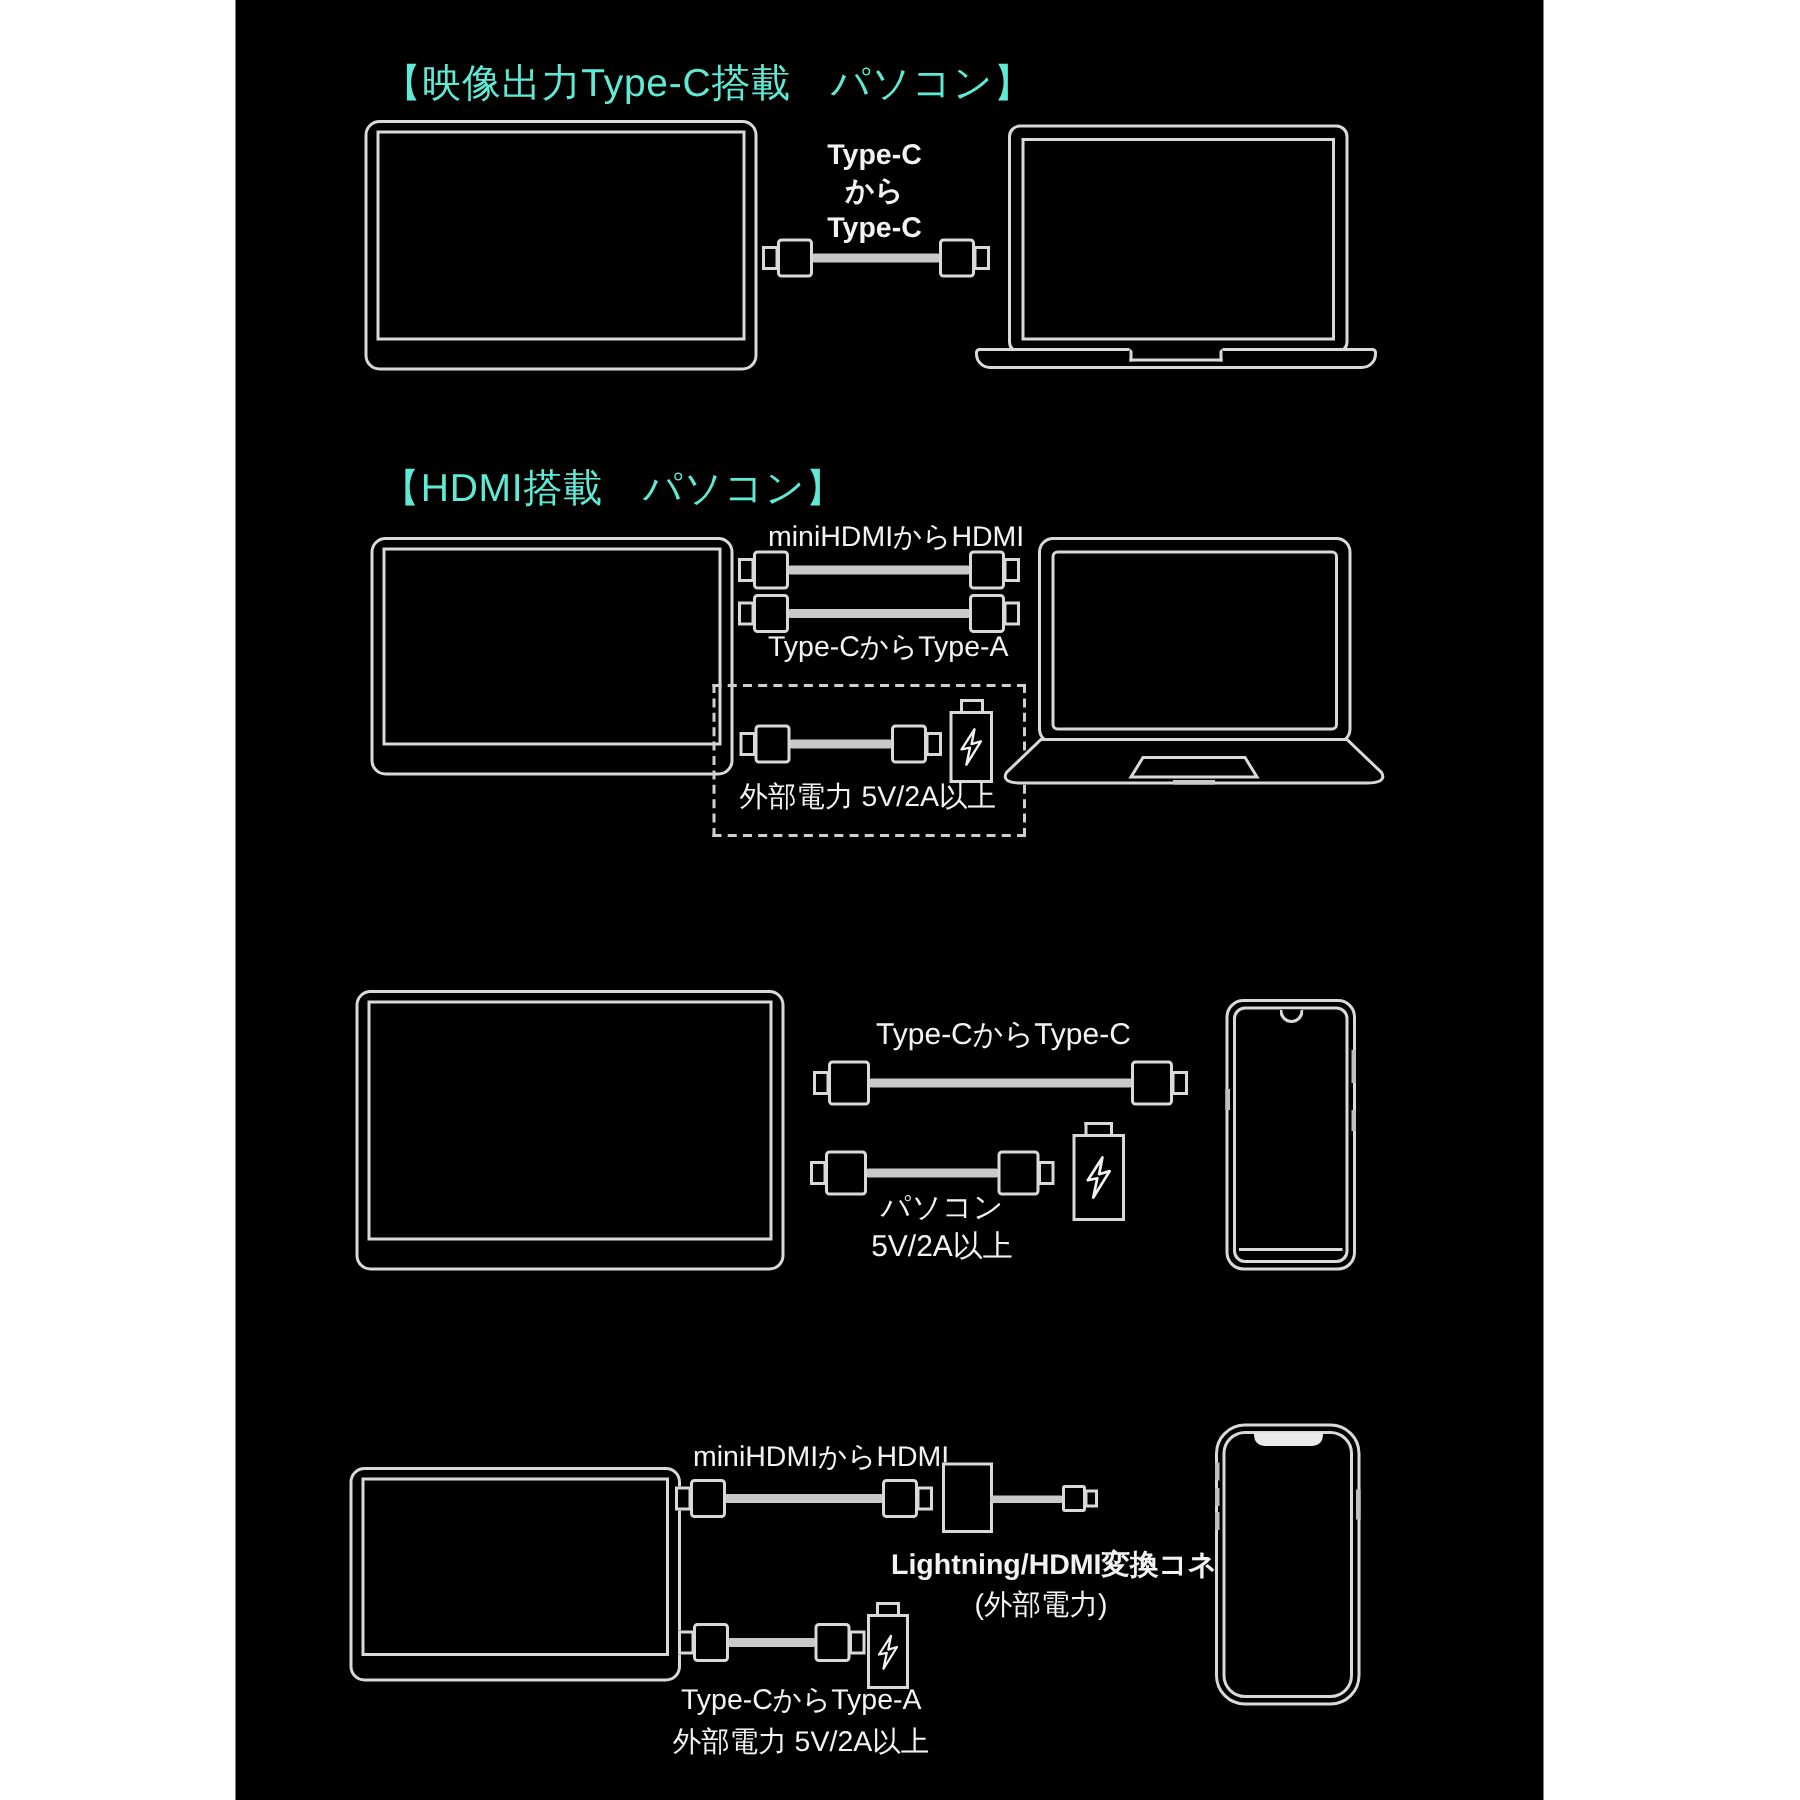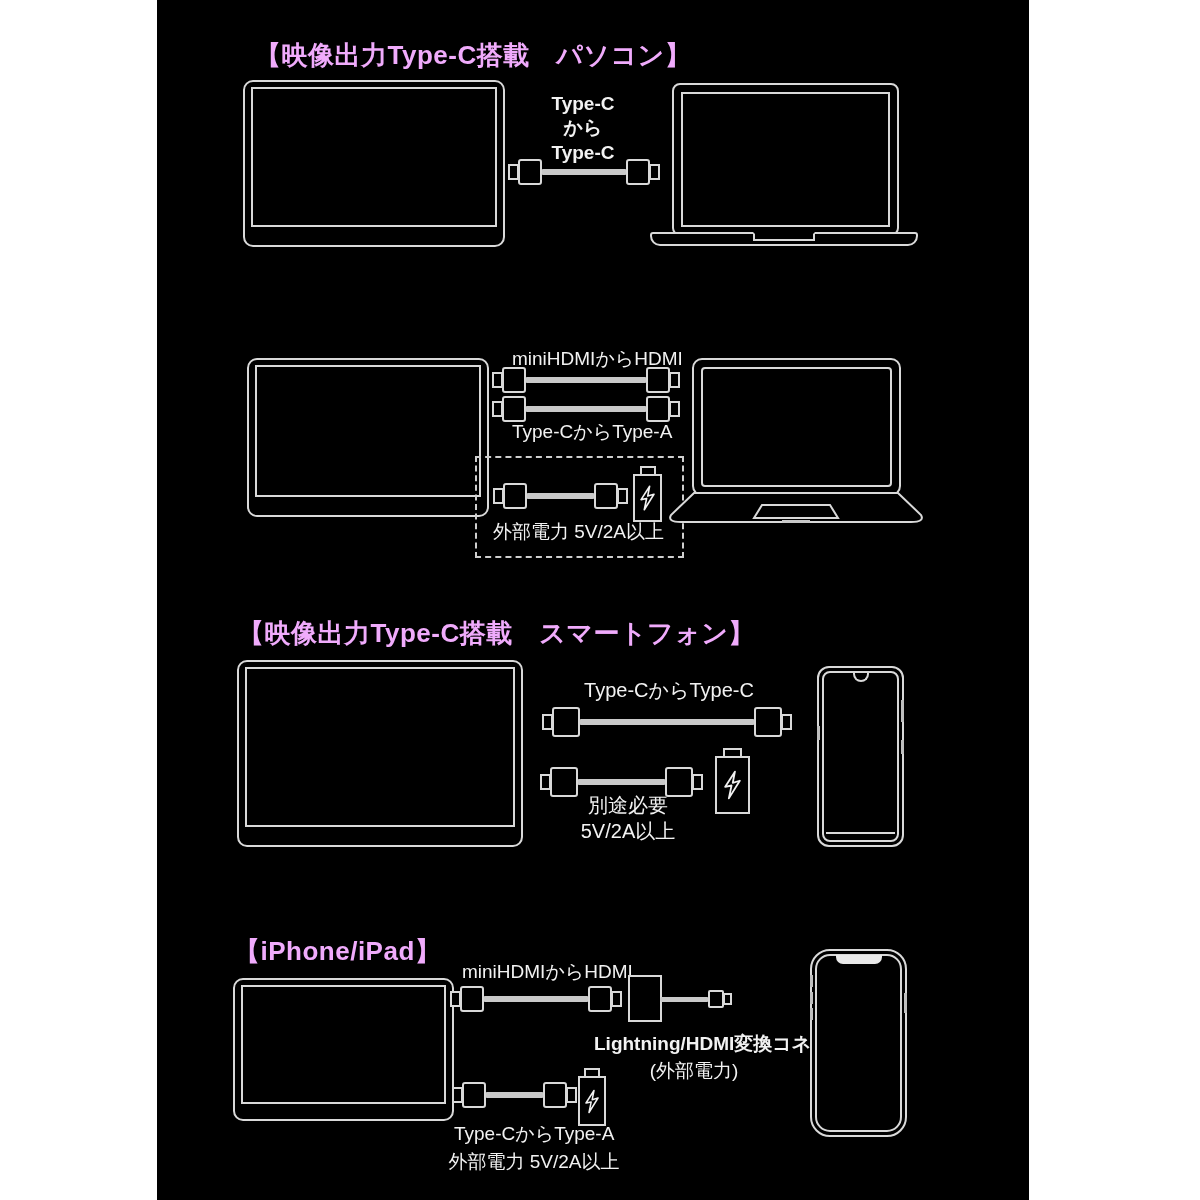--- a/index.html
+++ b/index.html
@@ -7,21 +7,21 @@
     width:1200px;height:1200px;position:relative;background:#ffffff;
     font-family:"Liberation Sans","DejaVu Sans",sans-serif;
     -webkit-font-smoothing:antialiased;
   }
   .canvas{
     position:absolute;left:157px;top:0;width:872px;height:1200px;
     background:#000;overflow:hidden;color:#f5f5f5;
   }
   .abs{position:absolute;}
   .title{
-    font-size:26px;font-weight:700;color:#f0abfc;white-space:nowrap;letter-spacing:0.5px;
+    font-size:26px;font-weight:400;color:#5eead4;white-space:nowrap;letter-spacing:0.5px;
   }
   .lbl{
     font-size:19px;color:#f2f2f2;text-align:center;white-space:nowrap;line-height:1.28;
   }
   .lbl-lg{font-size:20px;}
   
   .monitor{
     border:2px solid #d9d9d9;border-radius:10px;background:#000;position:absolute;
   }
   .monitor .screen{
@@ -86,20 +86,21 @@
     <div class="tab"></div>
   </div>
 
   <div class="lap-lid" style="left:515px;top:83px;width:223px;height:149px;">
     <div class="screen"></div>
   </div>
   <div class="lap-base" style="left:493px;top:232px;width:264px;">
     <div class="notch"></div>
   </div>
 
+  <div class="abs title" style="left:97px;top:308px;">【HDMI搭載　パソコン】</div>
 
   <div class="monitor" style="left:90px;top:358px;width:238px;height:155px;">
     <div class="screen"></div>
   </div>
 
   <div class="abs lbl" style="left:355px;top:347px;width:160px;">miniHDMIからHDMI</div>
 
   <div class="cable" style="left:335px;top:367px;width:188px;">
     <div class="tab"></div>
     <div class="plug"></div>
@@ -141,21 +142,20 @@
 
   <div class="lap-lid" style="left:535px;top:358px;width:205px;height:134px;border-radius:10px;">
     <div class="screen" style="border-radius:4px;"></div>
   </div>
   <svg class="abs" style="left:508px;top:492px;" width="262" height="33" viewBox="0 0 262 33">
     <path d="M29 1 H233 L256 23 Q260 30 246 30 H16 Q2 30 6 23 Z" fill="#000" stroke="#d9d9d9" stroke-width="2"></path>
     <path d="M97 13 H165 L173 26 H89 Z" fill="none" stroke="#d9d9d9" stroke-width="2"></path>
     <rect x="117" y="28" width="28" height="3" fill="#c9c9c9"></rect>
   </svg>
 
-  <div class="abs title" style="left:81px;top:616px;">【映像出力Type-C搭載　スマートフォン】</div>
 
   <div class="monitor" style="left:80px;top:660px;width:282px;height:183px;">
     <div class="screen"></div>
   </div>
 
   <div class="abs lbl lbl-lg" style="left:422px;top:678px;width:180px;">Type-CからType-C</div>
 
   <div class="cable" style="left:385px;top:707px;width:250px;">
     <div class="tab"></div>
     <div class="plug" style="width:24px;height:26px;"></div>
@@ -175,34 +175,33 @@
   <div class="battery" style="left:558px;top:748px;width:35px;">
     <div class="cap" style="width:15px;"></div>
     <div class="body" style="height:54px;">
       <svg width="17" height="30" viewBox="0 0 14 24">
         <polygon points="9,1 1,13.5 6.2,12.4 4,23 13,8.5 7.2,10.2" fill="none" stroke="#f2f2f2" stroke-width="1.5" stroke-linejoin="round"></polygon>
       </svg>
     </div>
   </div>
 
   <div class="abs lbl lbl-lg" style="left:391px;top:793px;width:160px;">
-    <div>別途必要</div>
+    <div>パソコン</div>
     <div>5V/2A以上</div>
   </div>
 
   <div class="phone" style="left:660px;top:666px;width:83px;height:177px;border-radius:12px;">
     <div class="pscreen" style="left:3px;right:3px;top:3px;bottom:3px;border-radius:8px;"></div>
     <div class="abs" style="left:50%;transform:translateX(-50%);top:5px;width:12px;height:7px;border:2px solid #d9d9d9;border-top:none;border-radius:0 0 10px 10px;background:#000;"></div>
     <div class="abs" style="left:7px;right:7px;bottom:11px;border-top:2px solid #d9d9d9;"></div>
     <div class="sidebtn" style="right:-2px;top:32px;width:3px;height:22px;"></div>
     <div class="sidebtn" style="right:-2px;top:72px;width:3px;height:14px;"></div>
     <div class="sidebtn" style="left:-2px;top:58px;width:3px;height:14px;"></div>
   </div>
 
-  <div class="abs title" style="left:77px;top:934px;">【iPhone/iPad】</div>
 
   <div class="monitor" style="left:76px;top:978px;width:217px;height:139px;">
     <div class="screen" style="bottom:15px;"></div>
   </div>
 
   <div class="abs lbl" style="left:305px;top:960px;width:160px;">miniHDMIからHDMI</div>
 
   <div class="cable" style="left:293px;top:986px;width:172px;">
     <div class="tab"></div>
     <div class="plug"></div>

